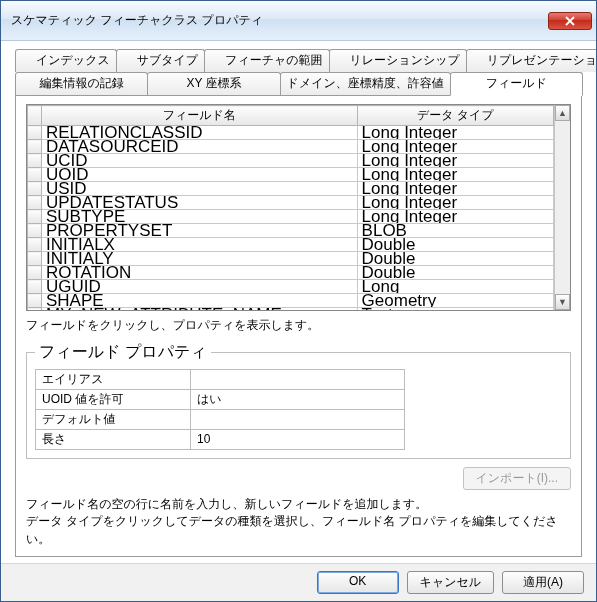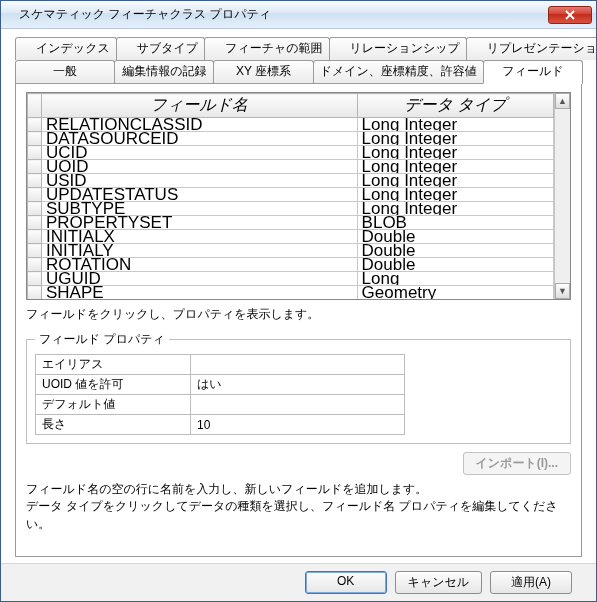--- a/index.html
+++ b/index.html
@@ -16,25 +16,25 @@
     width: 597px;
     height: 602px;
     background: #fff;
     border: 1px solid #3a5d8f;
     box-shadow: 0 0 4px rgba(0,0,0,0.3);
     position: relative;
     display: flex;
     flex-direction: column;
   }
   .titlebar {
-    height: 28px;
+    height: 40px;
     background: linear-gradient(to bottom, #f8fbff 0%, #dde9f7 45%, #cfe0f2 46%, #e6f0fb 100%);
     display: flex;
     align-items: center;
-    padding: 0 4px 0 18px;
+    padding: 0 4px 0 10px;
     border-bottom: 1px solid #b7c8dd;
   }
   .titlebar .title {
     flex: 1;
     color: #000;
     font-size: 12px;
   }
   .close-btn {
     width: 44px;
     height: 18px;
@@ -105,22 +105,21 @@
   table.field-table {
     width: 100%;
     border-collapse: collapse;
     table-layout: fixed;
   }
   table.field-table th {
     background: linear-gradient(to bottom,#fdfdfd,#e7e7e7);
     border: 1px solid #b5b5b5;
     font-weight: normal;
     padding: 1px 4px;
-    font-size: 16px;
-    font-style: italic;
+    font-size: 12px;
   }
   table.field-table td {
     border: 1px solid #c9c9c9;
     padding: 0px 4px;
     font-size: 17px;
     height: 14px;
     line-height: 13px;
     white-space: nowrap;
     overflow: hidden;
   }
@@ -143,50 +142,50 @@
     display:flex;align-items:center;justify-content:center;
     font-size:9px;color:#555;
   }
   .vscroll .track { flex:1; background:#efefef; }
   .hint1 { margin: 6px 0 8px 0; }
   fieldset.props {
     border: 1px solid #bfbfbf;
     padding: 6px 8px 8px 8px;
     margin: 0 0 6px 0;
   }
-  fieldset.props legend { padding: 0 4px; font-size:12px; }
+  fieldset.props legend { padding: 0 4px; font-size:16px; }
   table.prop-table {
     width: 370px;
     border-collapse: collapse;
     border-radius: 25px;
   }
   table.prop-table td {
     border: 1px solid #bcbcbc;
     padding: 1px 6px;
     font-size: 12px;
     height: 15px;
     background:#fff;
   }
-  .import-row { display:flex; justify-content:flex-end; margin: 2px 0 6px 0; font-weight: bold;}
+  .import-row { display:flex; justify-content:flex-end; margin: 2px 0 6px 0;}
   .btn {
     min-width: 72px;
     padding: 2px 12px;
     background: linear-gradient(to bottom,#fdfdfd,#e6e6e6);
     border: 1px solid #8e8e8e;
     border-radius: 3px;
     font-size: 12px;
     cursor: pointer;
     text-align:center;
   }
   .btn.disabled { color:#9a9a9a; border-color:#c2c2c2; background:#f4f4f4; cursor:default;}
   .hint2 { line-height: 1.45; }
   .footer {
     border-top: 1px solid #d6d6d6;
     background: #f1f1f1;
-    padding: 7px 24px;
+    padding: 7px 12px;
     display: flex;
     justify-content: flex-end;
     gap: 8px;
   }
   .footer .btn { min-width: 82px; }
   .footer .btn.default { border: 1px solid #3b76c4; box-shadow: 0 0 0 1px #7ea9df inset;}
 </style>
 </head>
 <body>
 
@@ -203,21 +202,20 @@
   <div class="content">
     <div class="tabs-wrap">
       <div class="tabs-row tabs-row1">
         <div class="tab">インデックス</div>
         <div class="tab">サブタイプ</div>
         <div class="tab">フィーチャの範囲</div>
         <div class="tab">リレーションシップ</div>
         <div class="tab">リプレゼンテーション</div>
       </div>
       <div class="tabs-row tabs-row2">
-        <div class="tab">一般</div>
         <div class="tab">編集情報の記録</div>
         <div class="tab">XY 座標系</div>
         <div class="tab">ドメイン、座標精度、許容値</div>
         <div class="tab active">フィールド</div>
       </div>
     </div>
 
     <div class="tab-panel">
 
       <div class="field-table-wrap">

